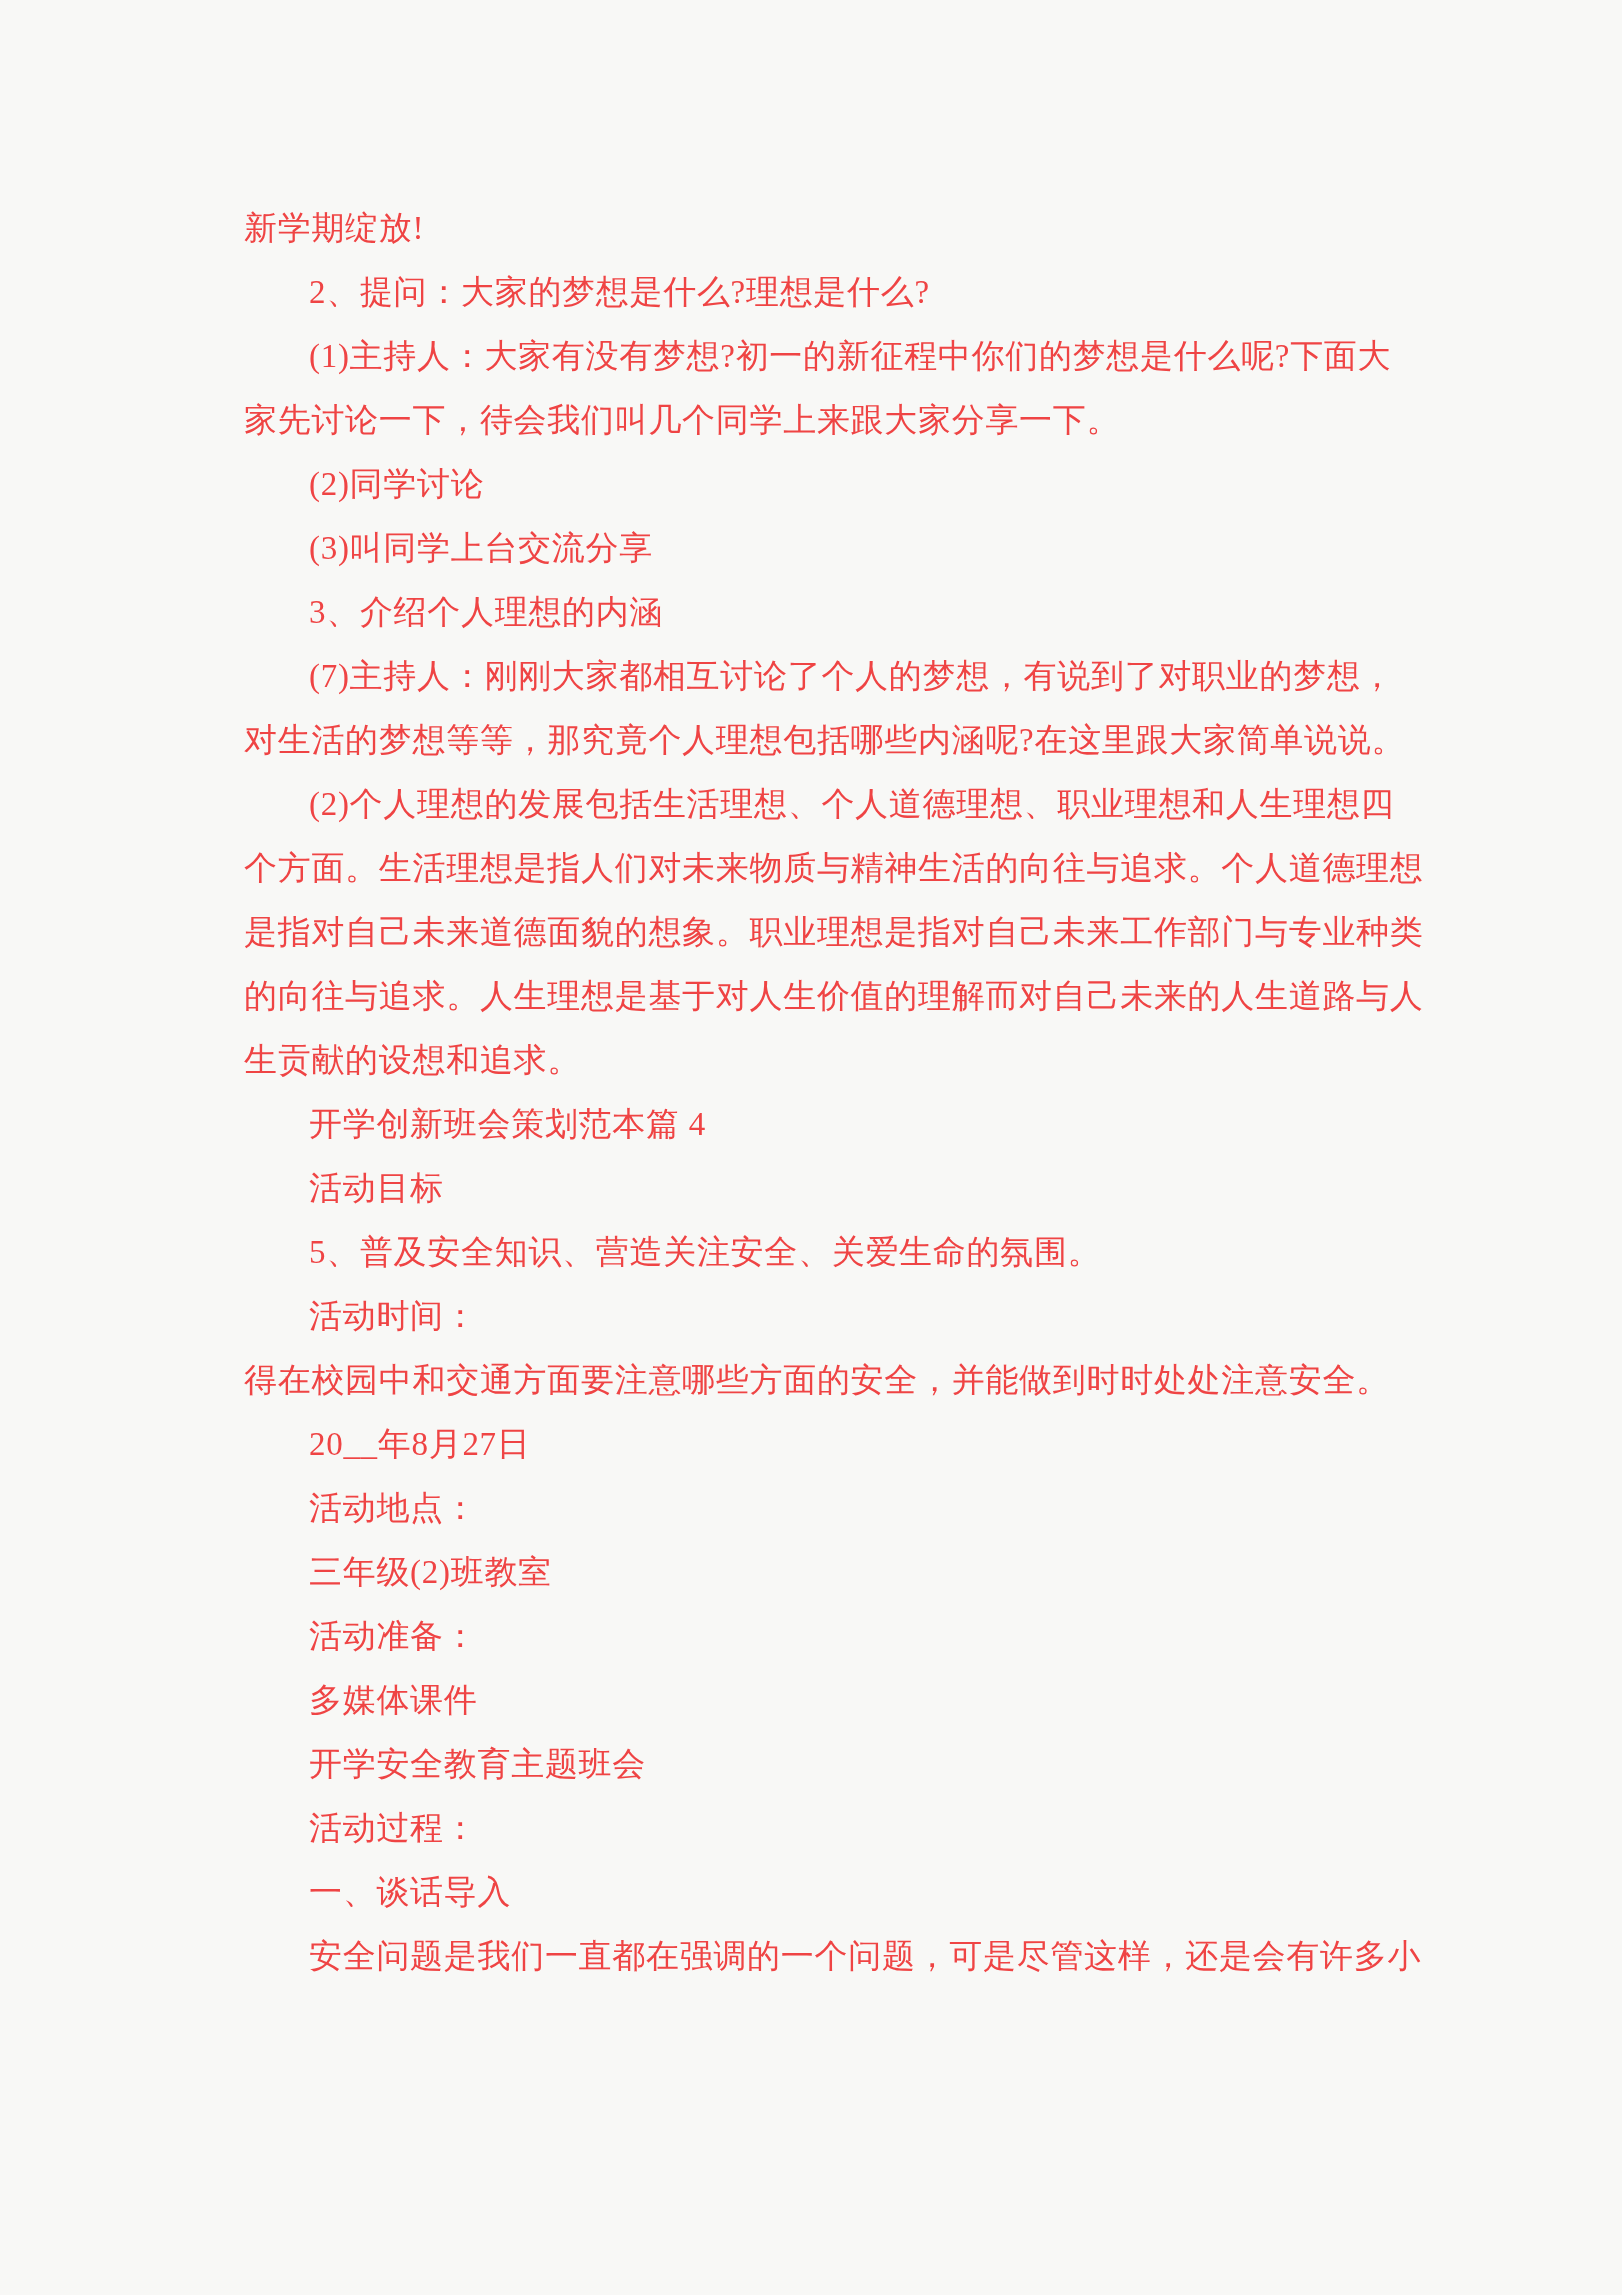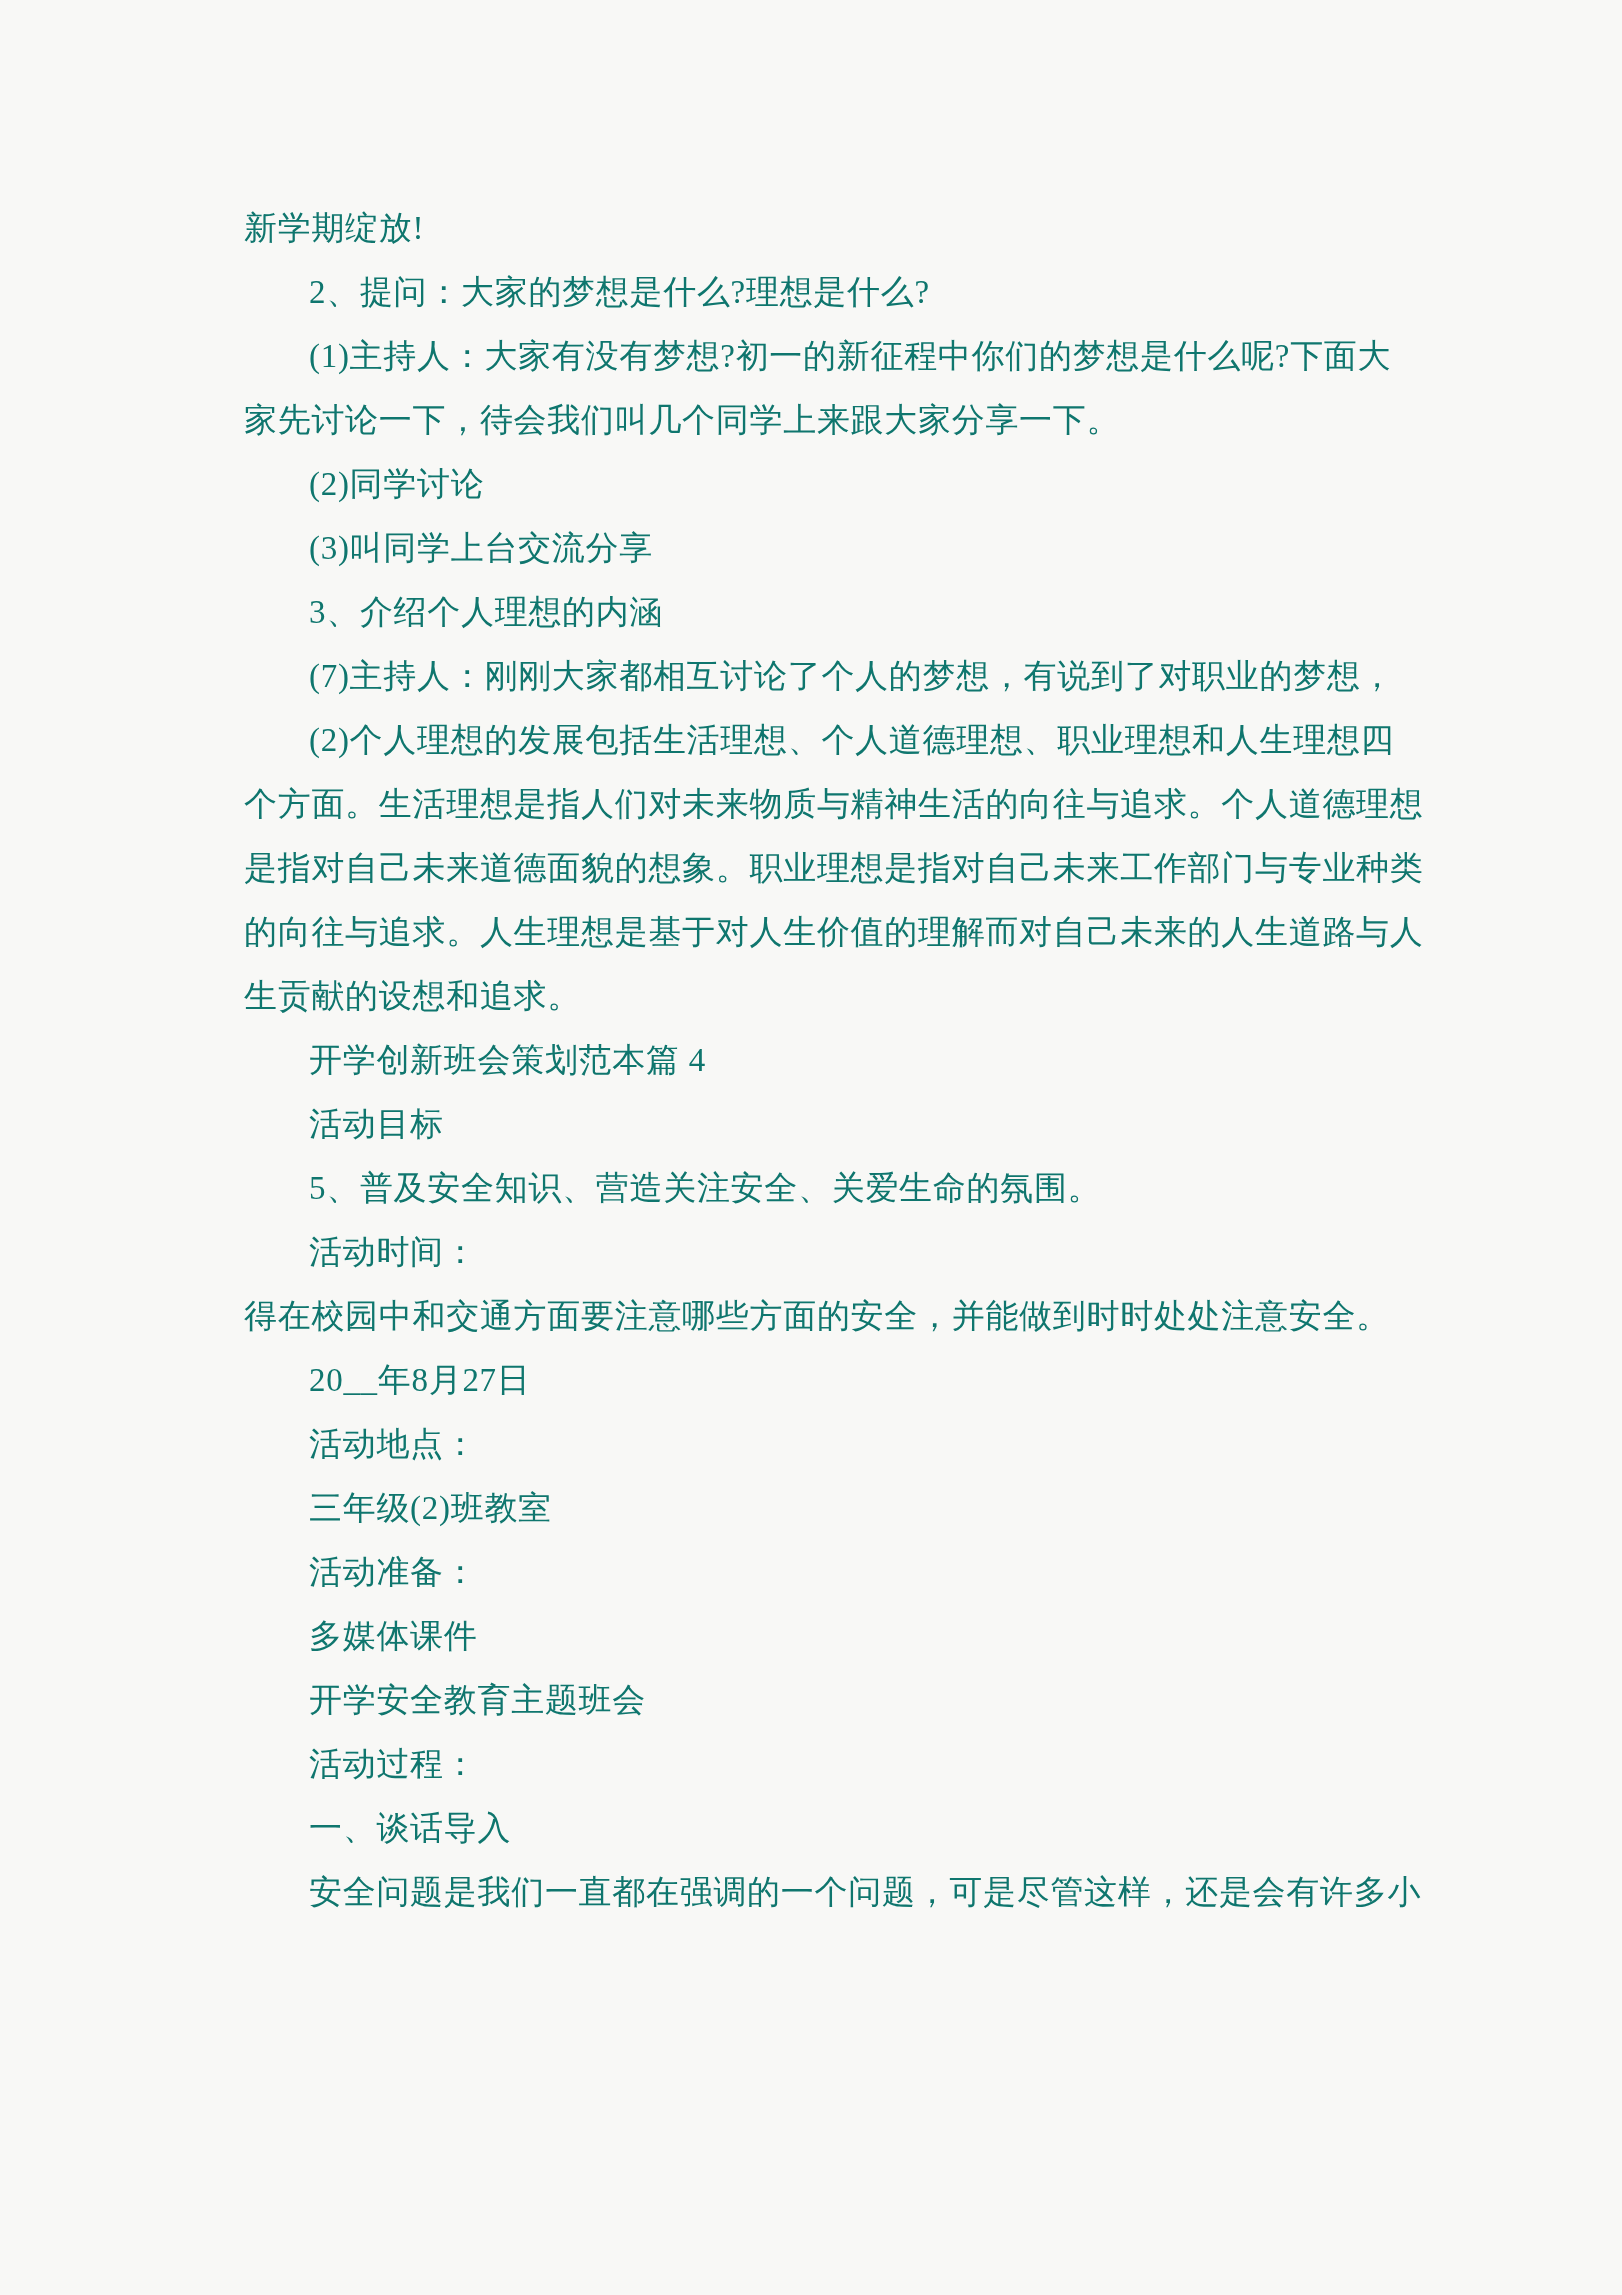--- a/index.html
+++ b/index.html
@@ -25,21 +25,21 @@
   .text-column {
     position: absolute;
     left: 244px;
     top: 196px;
     width: 1135px;
   }
   .line {
     font-size: 33px;
     line-height: 64px;
     letter-spacing: 0.7px;
-    color: #0f766e;
+    color: #ef4444;
     white-space: nowrap;
     text-align: left;
   }
   .line.indent {
     text-indent: 65px;
     font-family: Liberation Serif, serif;
   }
 </style>
 </head>
 <body>
@@ -47,20 +47,21 @@
 <div class="page" style="background: rgb(248, 248, 246);">
   <div class="text-column" style="color: rgb(18, 18, 18);">
       <div class="line">新学期绽放!</div>
       <div class="line indent">2、提问：大家的梦想是什么?理想是什么?</div>
       <div class="line indent">(1)主持人：大家有没有梦想?初一的新征程中你们的梦想是什么呢?下面大</div>
       <div class="line">家先讨论一下，待会我们叫几个同学上来跟大家分享一下。</div>
       <div class="line indent">(2)同学讨论</div>
       <div class="line indent">(3)叫同学上台交流分享</div>
       <div class="line indent">3、介绍个人理想的内涵</div>
       <div class="line indent">(7)主持人：刚刚大家都相互讨论了个人的梦想，有说到了对职业的梦想，</div>
+      <div class="line">对生活的梦想等等，那究竟个人理想包括哪些内涵呢?在这里跟大家简单说说。</div>
       <div class="line indent">(2)个人理想的发展包括生活理想、个人道德理想、职业理想和人生理想四</div>
       <div class="line">个方面。生活理想是指人们对未来物质与精神生活的向往与追求。个人道德理想</div>
       <div class="line">是指对自己未来道德面貌的想象。职业理想是指对自己未来工作部门与专业种类</div>
       <div class="line">的向往与追求。人生理想是基于对人生价值的理解而对自己未来的人生道路与人</div>
       <div class="line">生贡献的设想和追求。</div>
       <div class="line indent">开学创新班会策划范本篇 4</div>
       <div class="line indent">活动目标</div>
       <div class="line indent">5、普及安全知识、营造关注安全、关爱生命的氛围。</div>
       <div class="line indent">活动时间：</div>
       <div class="line">得在校园中和交通方面要注意哪些方面的安全，并能做到时时处处注意安全。</div>

